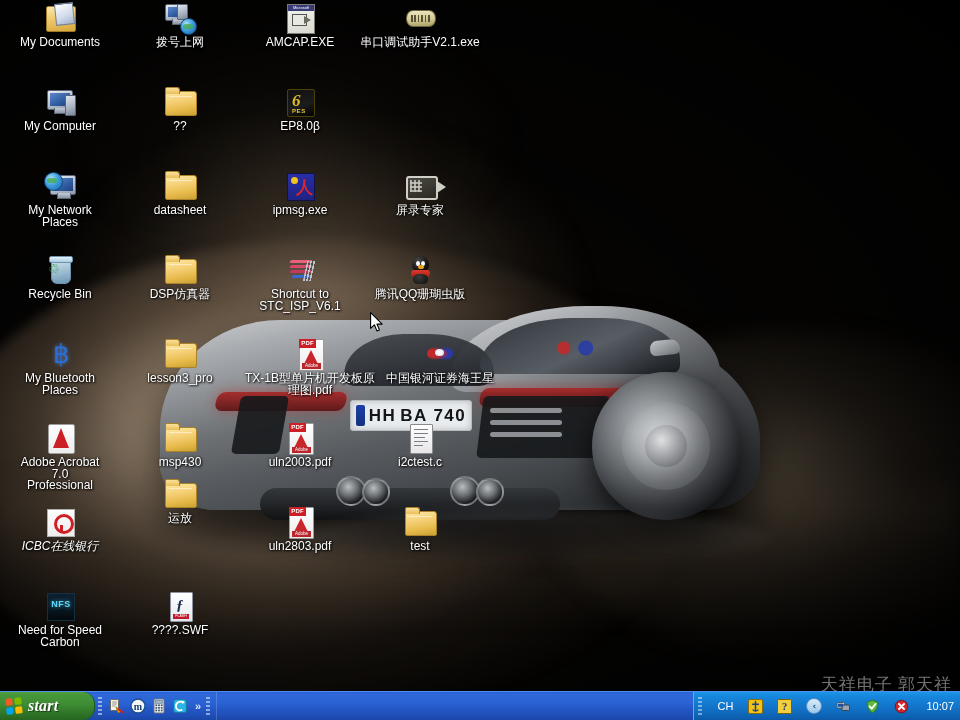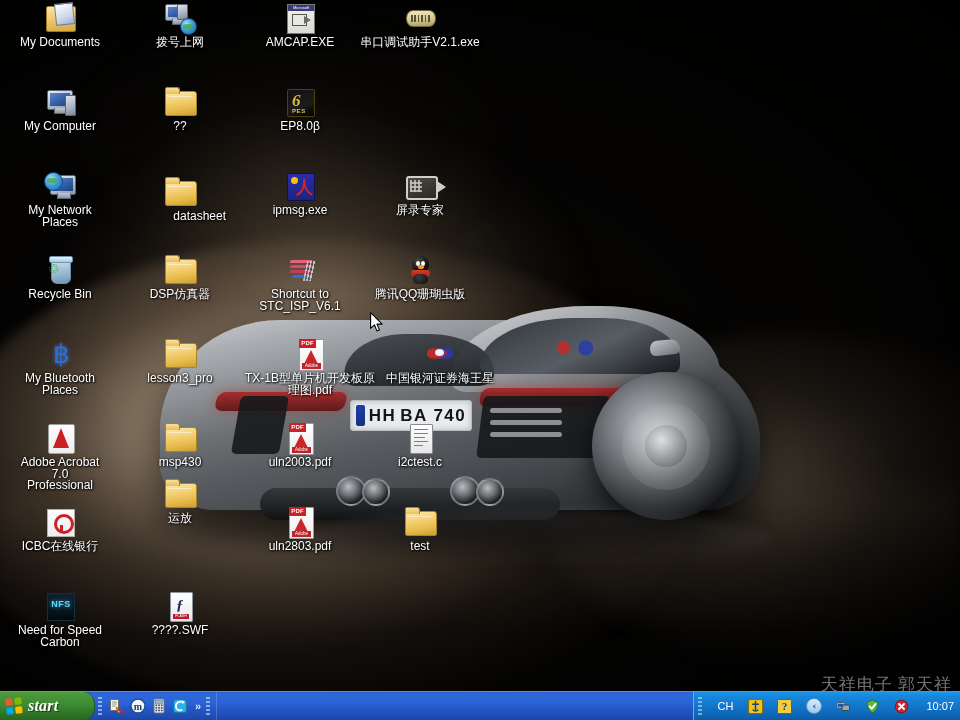--- a/index.html
+++ b/index.html
@@ -891,21 +891,21 @@
       </div>
       <div class="dicon" style="left: 14px; top: 170px;">
         <div class="glyph">
           <div class="monitor" style="left:6px;top:5px;">
             <div class="scr"></div>
           </div>
           <div class="globe" style="left:0px;top:2px;width:17px;height:17px;"></div>
         </div>
         <div class="lbl">My Network Places</div>
       </div>
-      <div class="dicon" style="left: 134px; top: 176px; text-align: right;">
+      <div class="dicon" style="left: 134px; top: 170px;">
         <div class="glyph">
           <div class="folder"></div>
         </div>
         <div class="lbl">datasheet</div>
       </div>
       <div class="dicon" style="left: 254px; top: 170px;">
         <div class="glyph">
           <div class="ipmsg">
             <div class="sun"></div>
             <div class="fig">人</div>
@@ -1020,21 +1020,21 @@
           <div class="doc-page">
             <div class="doc-line" style="top:4px;width:14px;"></div>
             <div class="doc-line" style="top:8px;width:14px;"></div>
             <div class="doc-line" style="top:12px;width:11px;"></div>
             <div class="doc-line" style="top:16px;width:14px;"></div>
             <div class="doc-line" style="top:20px;width:9px;"></div>
           </div>
         </div>
         <div class="lbl">i2ctest.c</div>
       </div>
-      <div class="dicon" style="left: 14px; top: 506px;">
+      <div class="dicon" style="left: 14px; top: 506px; font-style: italic;">
         <div class="glyph">
           <div class="icbc">
             <div class="ring"></div>
             <div class="stub"></div>
           </div>
         </div>
         <div class="lbl">ICBC在线银行</div>
       </div>
       <div class="dicon" style="left: 134px; top: 478px;">
         <div class="glyph">

